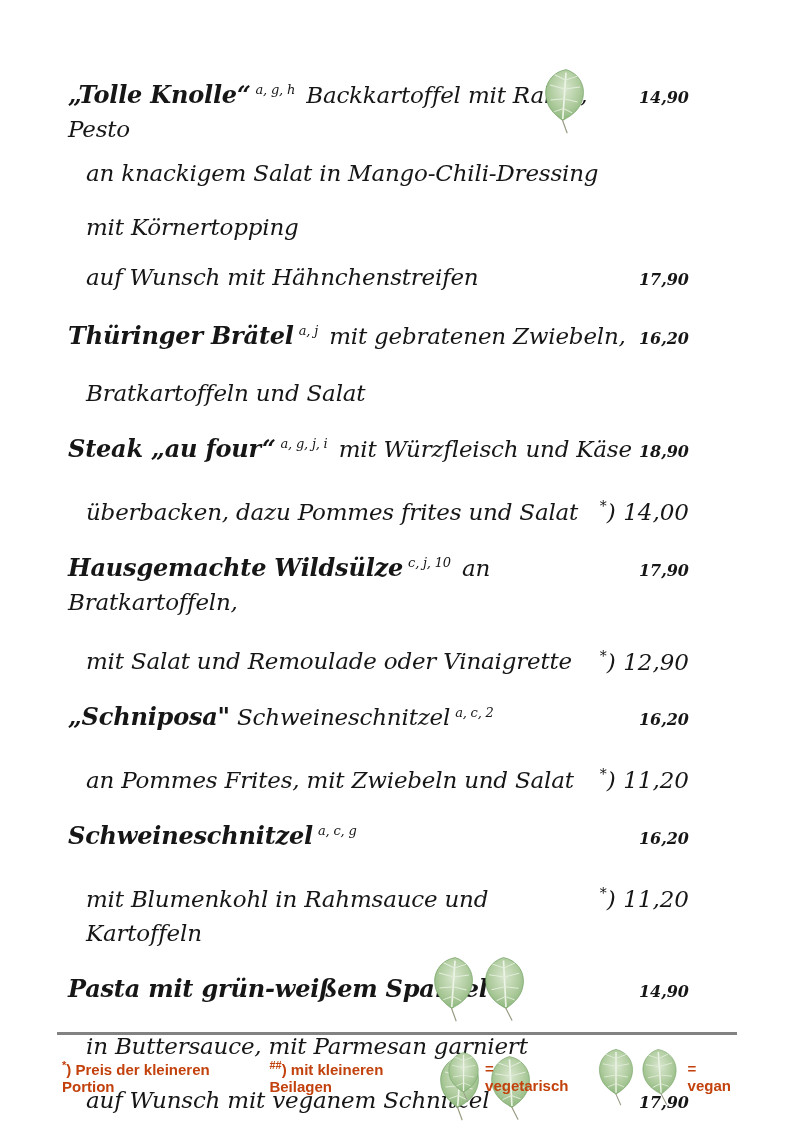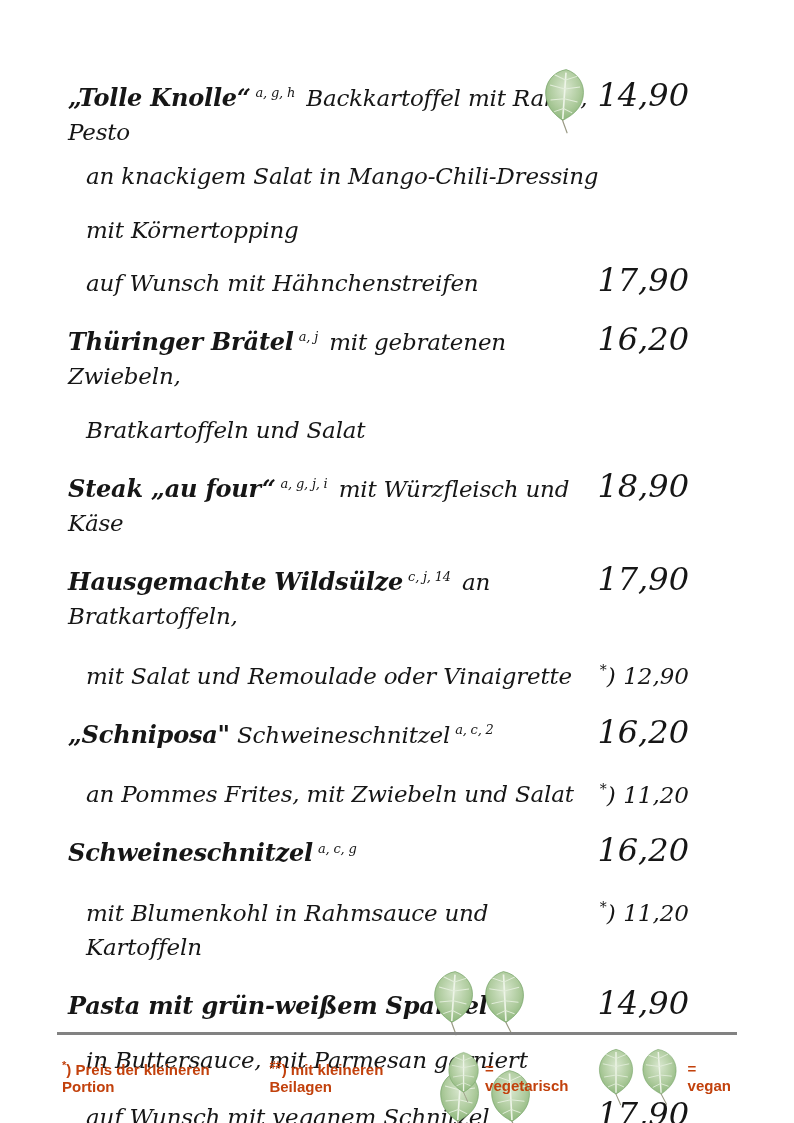--- a/index.html
+++ b/index.html
@@ -29,22 +29,22 @@
   .row.gap-item { margin-top: 22px; }
   .row.sub .txt { padding-left: 18px; }
 
   .txt { font-style: italic; font-size: 23px; letter-spacing: -0.2px; }
   .seg-b   { font-weight: bold; font-size: 24px; text-align: center; }
   .seg-r   { font-weight: normal; }
   .seg-sup { font-size: 13px; vertical-align: super; margin: 0 4px 0 5px; line-height: 0; }
 
   .price {
     margin-left: auto;
-    font-style: italic; font-weight: normal;
-    font-size: 32px; white-space: nowrap;
+    font-style: italic; font-weight: bold;
+    font-size: 16px; white-space: nowrap;
   }
   .price.small { font-weight: normal; font-size: 23px; }
   .price.small sup { font-size: 14px; }
 
   
   .leaf { display: inline-block; }
   .leaves { position: absolute; display: flex; gap: 6px; }
   .leaves .leaf { width: 46px; height: 66px; }
   .leaves .leaf:first-child  { transform: rotate(4deg); }
   .leaves .leaf:nth-child(2) { transform: rotate(-3deg); }
@@ -118,22 +118,26 @@
         <div class="txt"><span class="seg-b">Thüringer Brätel</span><span class="seg-sup">a, j</span><span class="seg-r"> mit gebratenen Zwiebeln,</span></div>
         <div class="price">16,20</div>
       </div>
       <div class="row sub">
         <div class="txt"><span class="seg-r">Bratkartoffeln und Salat</span></div>
       </div>
       <div class="row gap-item">
         <div class="txt"><span class="seg-b">Steak „au four“</span><span class="seg-sup">a, g, j, i</span><span class="seg-r"> mit Würzfleisch und Käse</span></div>
         <div class="price">18,90</div>
       </div>
-      <div class="row gap-item">
-        <div class="txt"><span class="seg-b">Hausgemachte Wildsülze</span><span class="seg-sup">c, j, 14</span><span class="seg-r"> an Bratkartoffeln,</span></div>
+      <div class="row sub">
+        <div class="txt"><span class="seg-r">überbacken, dazu Pommes frites und Salat</span></div>
+        <div class="price small"><sup>*</sup>) 14,00</div>
+      </div>
+      <div class="row gap-item">
+        <div class="txt"><span class="seg-b">Hausgemachte Wildsülze</span><span class="seg-sup">c, j, 10</span><span class="seg-r"> an Bratkartoffeln,</span></div>
         <div class="price">17,90</div>
       </div>
       <div class="row sub">
         <div class="txt"><span class="seg-r">mit Salat und Remoulade oder Vinaigrette</span></div>
         <div class="price small"><sup>*</sup>) 12,90</div>
       </div>
       <div class="row gap-item">
         <div class="txt"><span class="seg-b">„Schniposa"</span><span class="seg-r"> Schweineschnitzel</span><span class="seg-sup">a, c, 2</span></div>
         <div class="price">16,20</div>
       </div>

